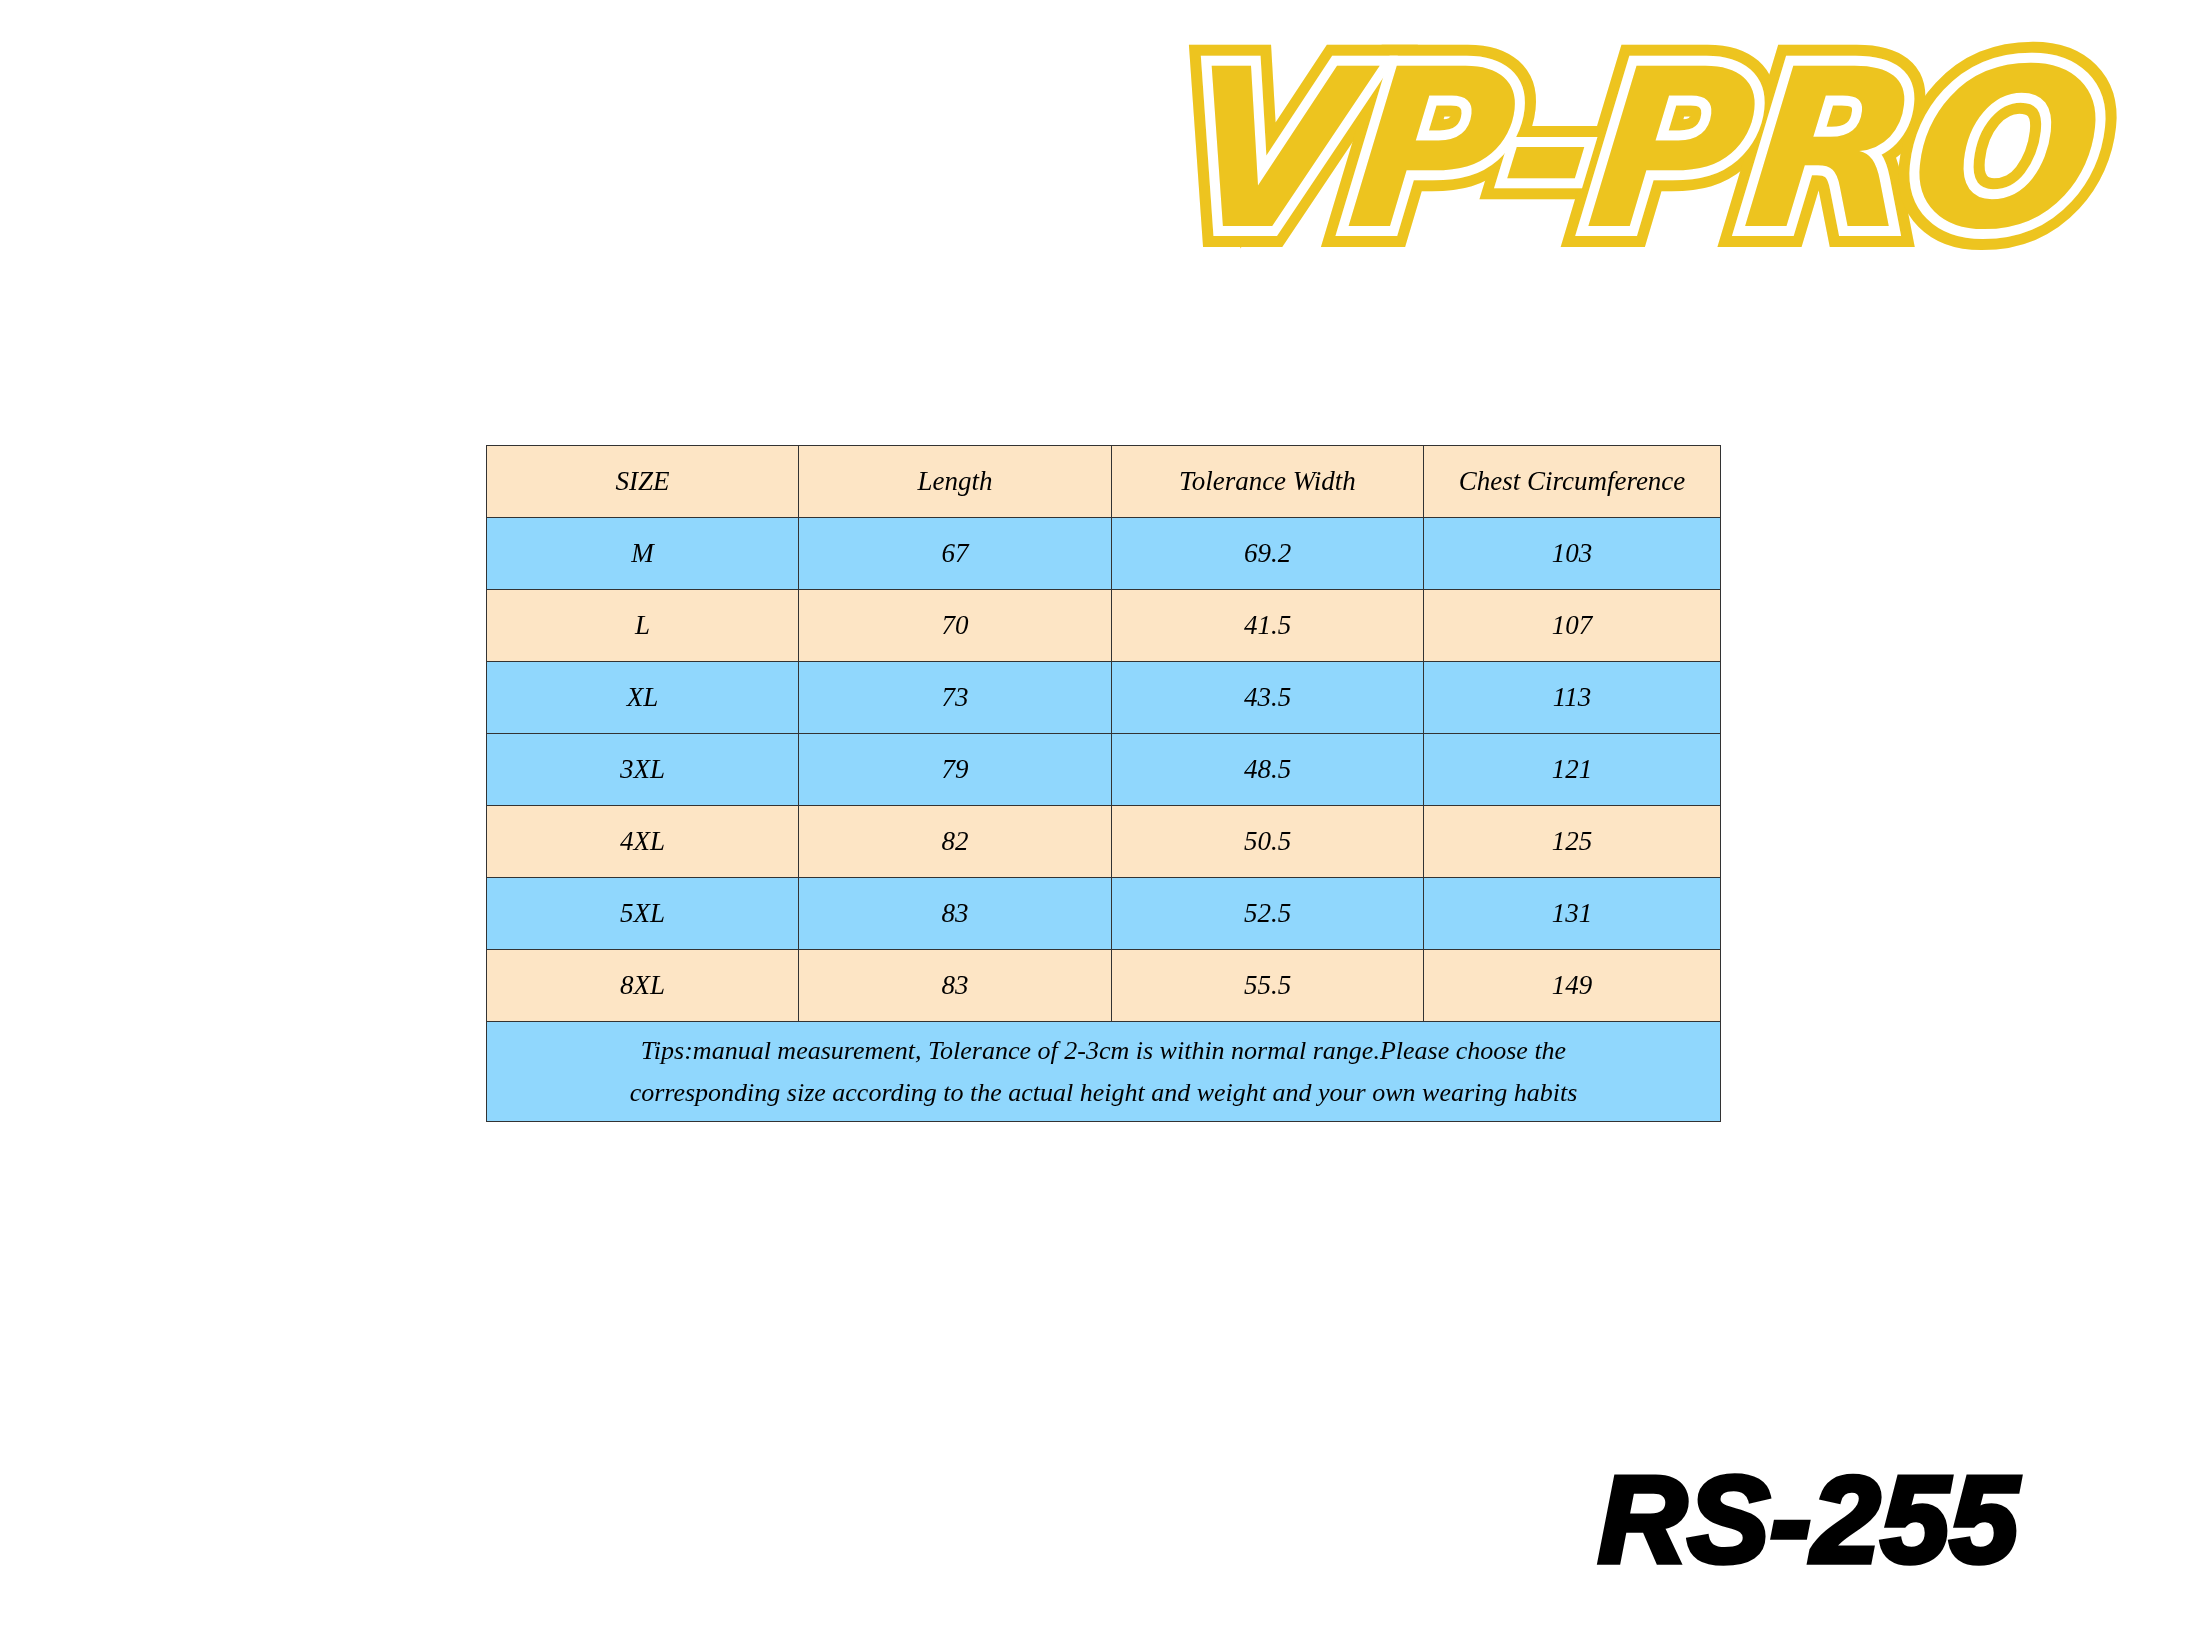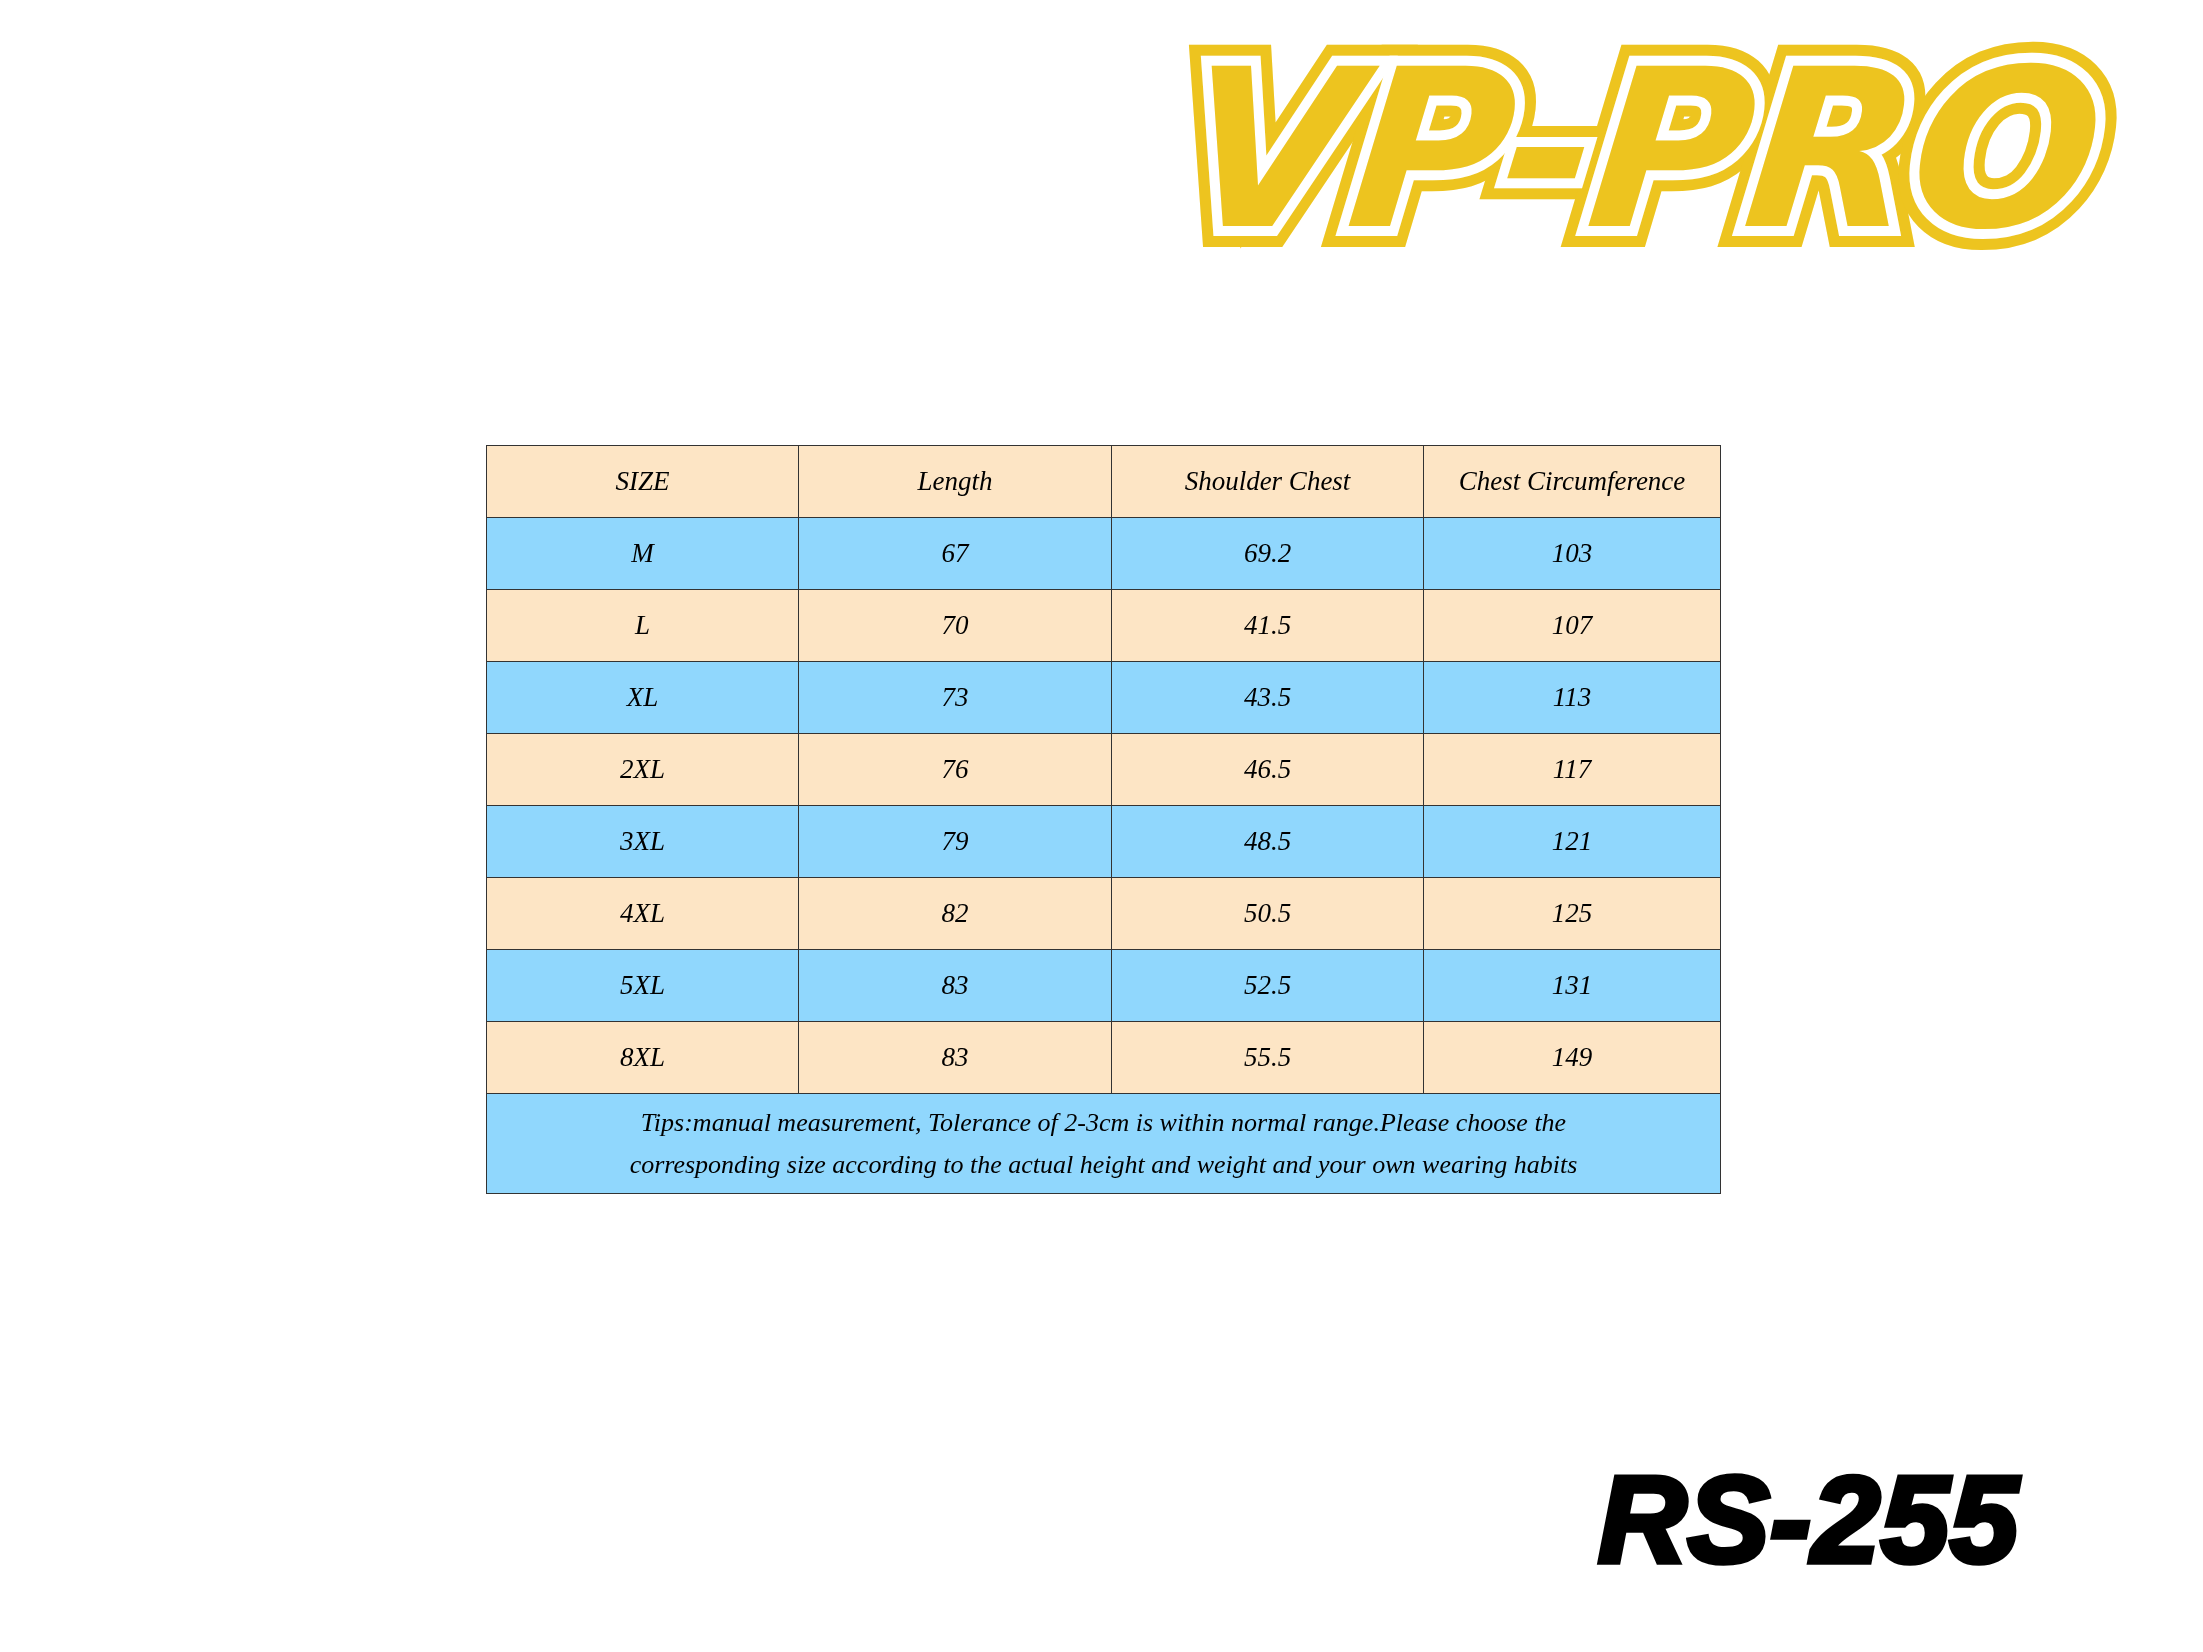--- a/index.html
+++ b/index.html
@@ -95,21 +95,21 @@
     <colgroup>
       <col style="width:312px">
         <col style="width:313px">
         <col style="width:312px">
         <col style="width:297px">
     </colgroup>
     <thead>
       <tr class="peach">
         <th>SIZE</th>
         <th>Length</th>
-        <th>Shoulder Chest</th>
+        <th>Tolerance Width</th>
         <th>Chest Circumference</th>
       </tr>
     </thead>
     <tbody>
       <tr class="blue">
         <td>M</td>
         <td>67</td>
         <td>69.2</td>
         <td>103</td>
       </tr>
@@ -117,26 +117,20 @@
         <td>L</td>
         <td>70</td>
         <td>41.5</td>
         <td>107</td>
       </tr>
       <tr class="blue">
         <td>XL</td>
         <td>73</td>
         <td>43.5</td>
         <td>113</td>
-      </tr>
-      <tr class="peach">
-        <td>2XL</td>
-        <td>76</td>
-        <td>46.5</td>
-        <td>117</td>
       </tr>
       <tr class="blue">
         <td>3XL</td>
         <td>79</td>
         <td>48.5</td>
         <td>121</td>
       </tr>
       <tr class="peach">
         <td>4XL</td>
         <td>82</td>

